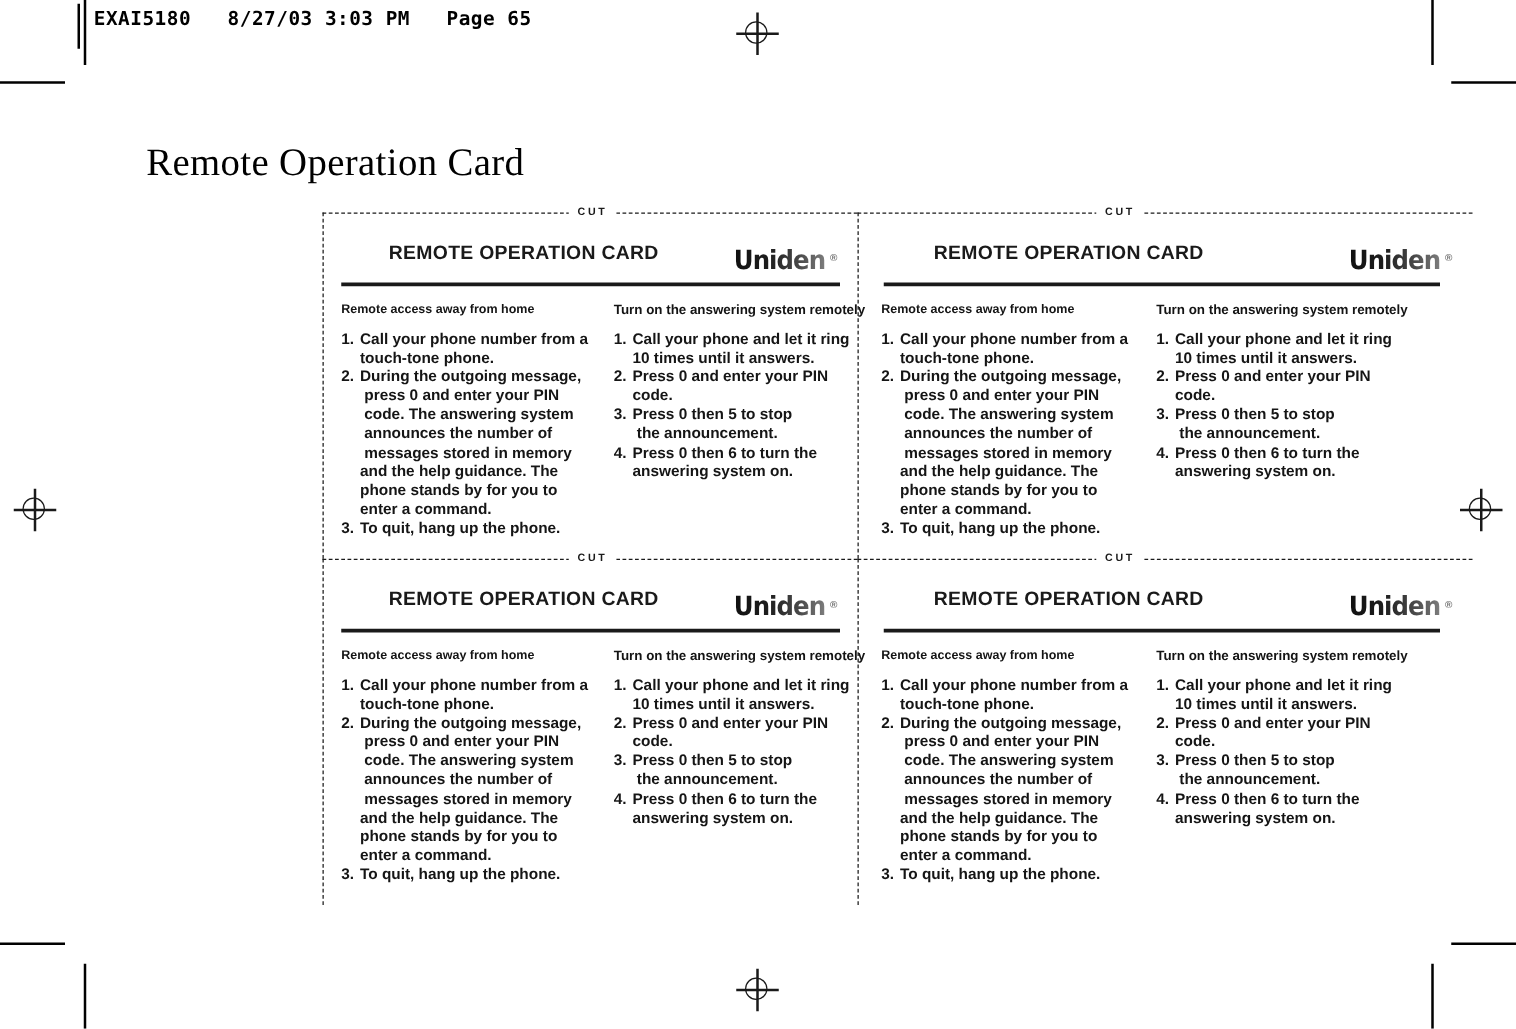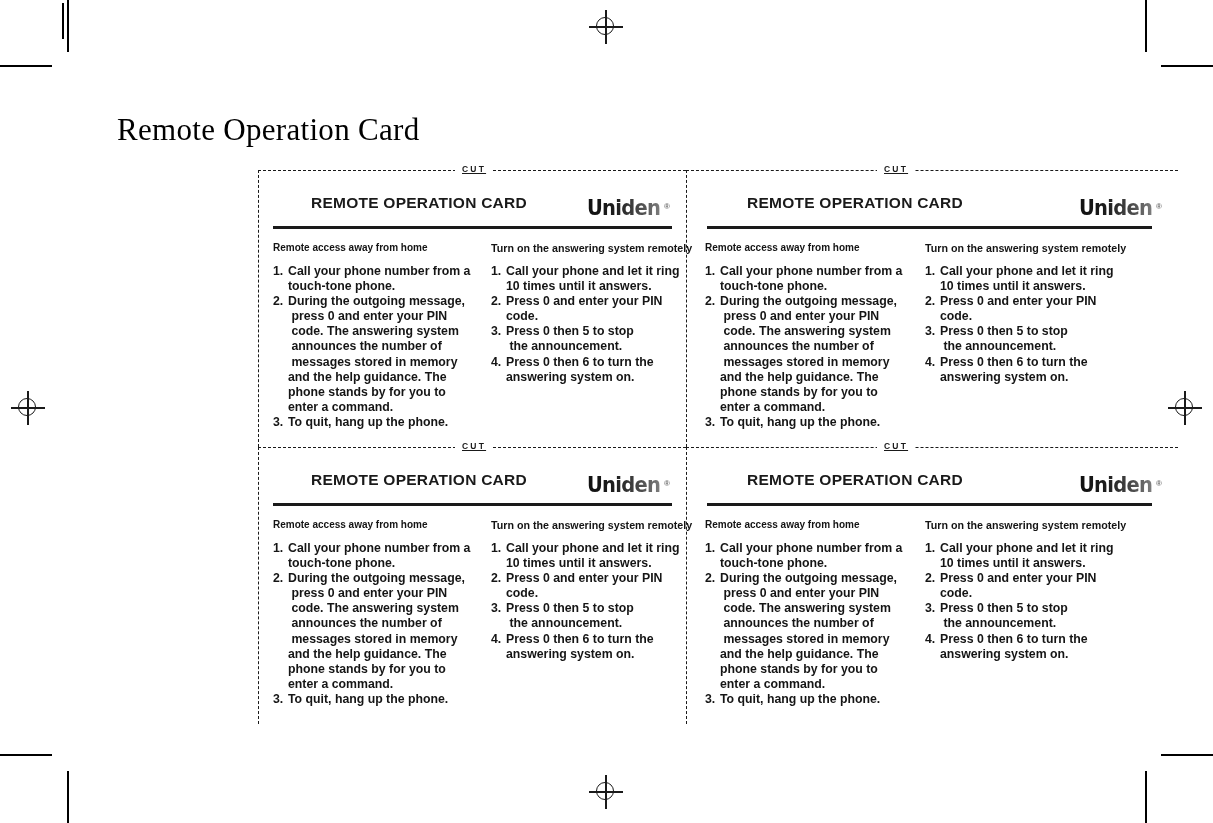--- a/index.html
+++ b/index.html
@@ -121,21 +121,20 @@
     position: absolute;
     top: -8px;
     left: 196px;
     background: #ffffff;
     padding: 0 7px;
     font-size: 8.5px;
     font-weight: bold;
     letter-spacing: 2.2px;
     color: #1a1a1a;
     line-height: 12px;
-    text-decoration: underline;
   }
   .card.col-1 .cut-label { left: 190px; }
 
   
   .card-head {
     position: relative;
     height: 50px;
     margin: 5px 14px 0 14px;
   }
   .card-title {
@@ -268,20 +267,21 @@
     <div class="ring"></div>
 </div>
 <div class="reg-mark" style="left:1168px; top:391px;">
   <div class="cross-h"></div>
     <div class="cross-v"></div>
     <div class="ring"></div>
 </div>
 
 <div class="slug">
   <div class="slug-bar"></div>
+  <div class="slug-text">EXAI5180   8/27/03 3:03 PM   Page 65</div>
 </div>
 
 <div class="page-title">Remote Operation Card</div>
 
 <div class="cards-area" id="card-grid">
     <div class="card-row row-0">
       <div class="card col-0">
         <div class="cut-label">CUT</div>
         <div class="card-head">
           <div class="card-title">REMOTE OPERATION CARD</div>

